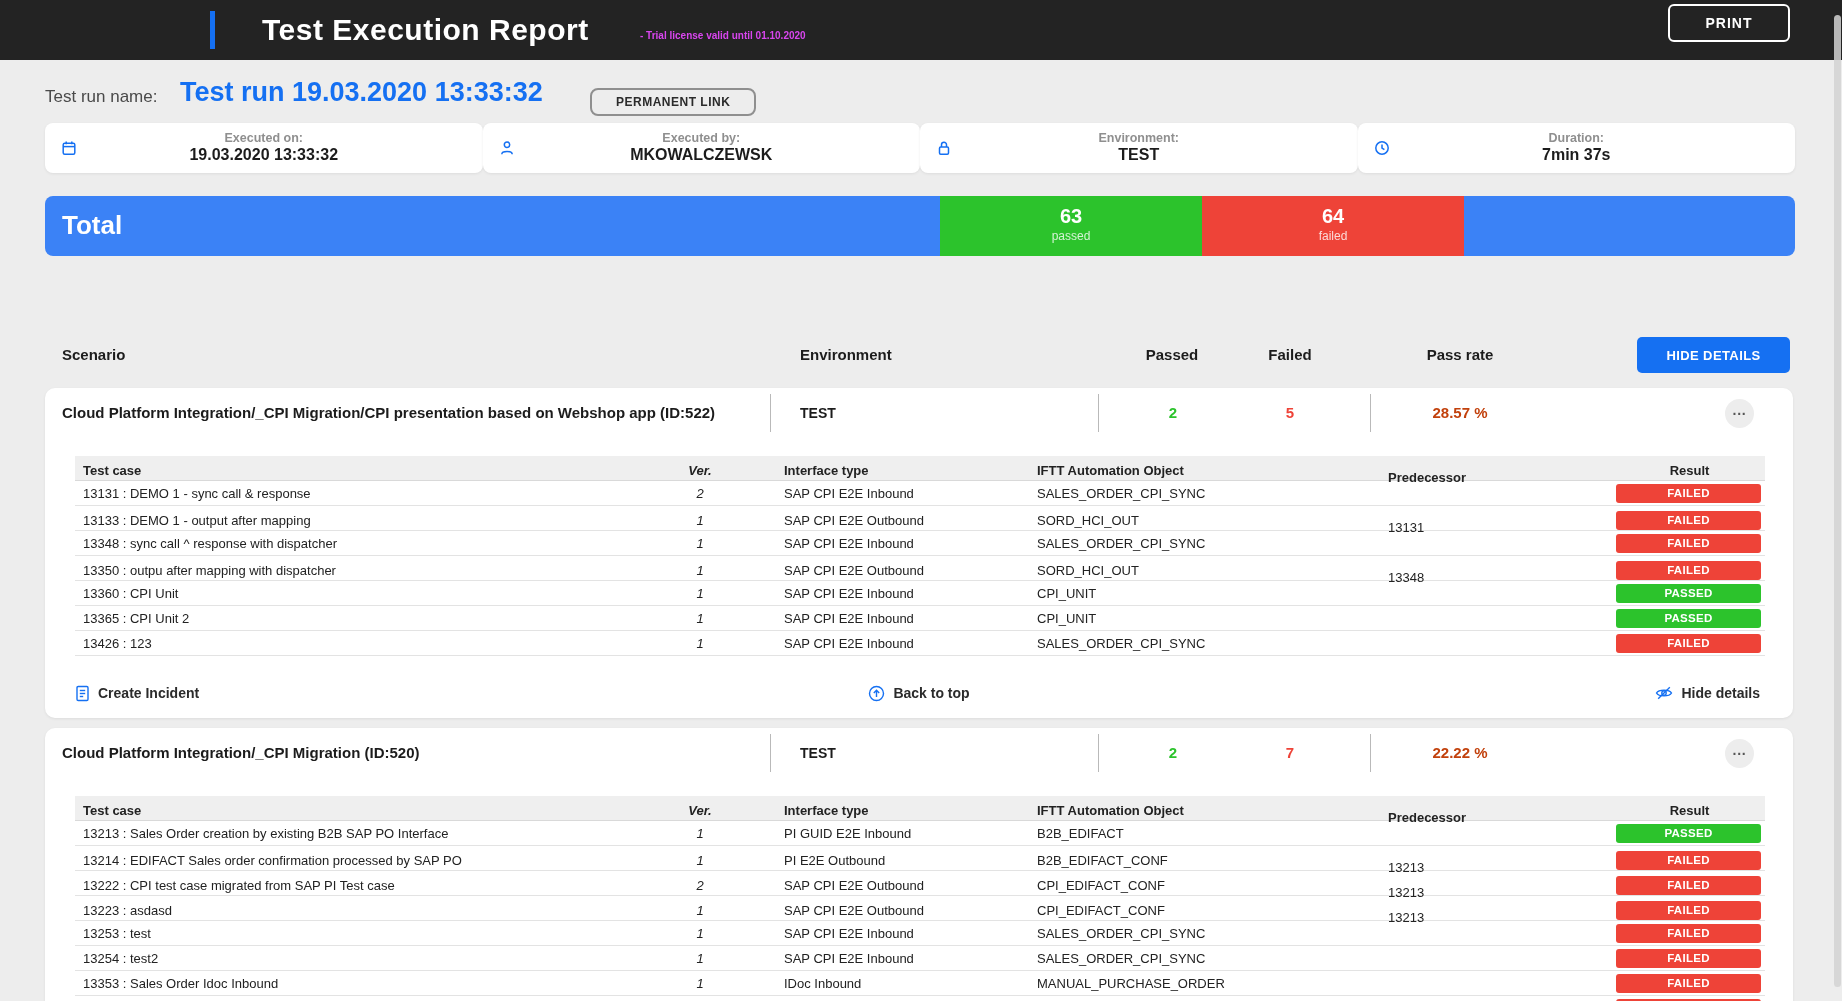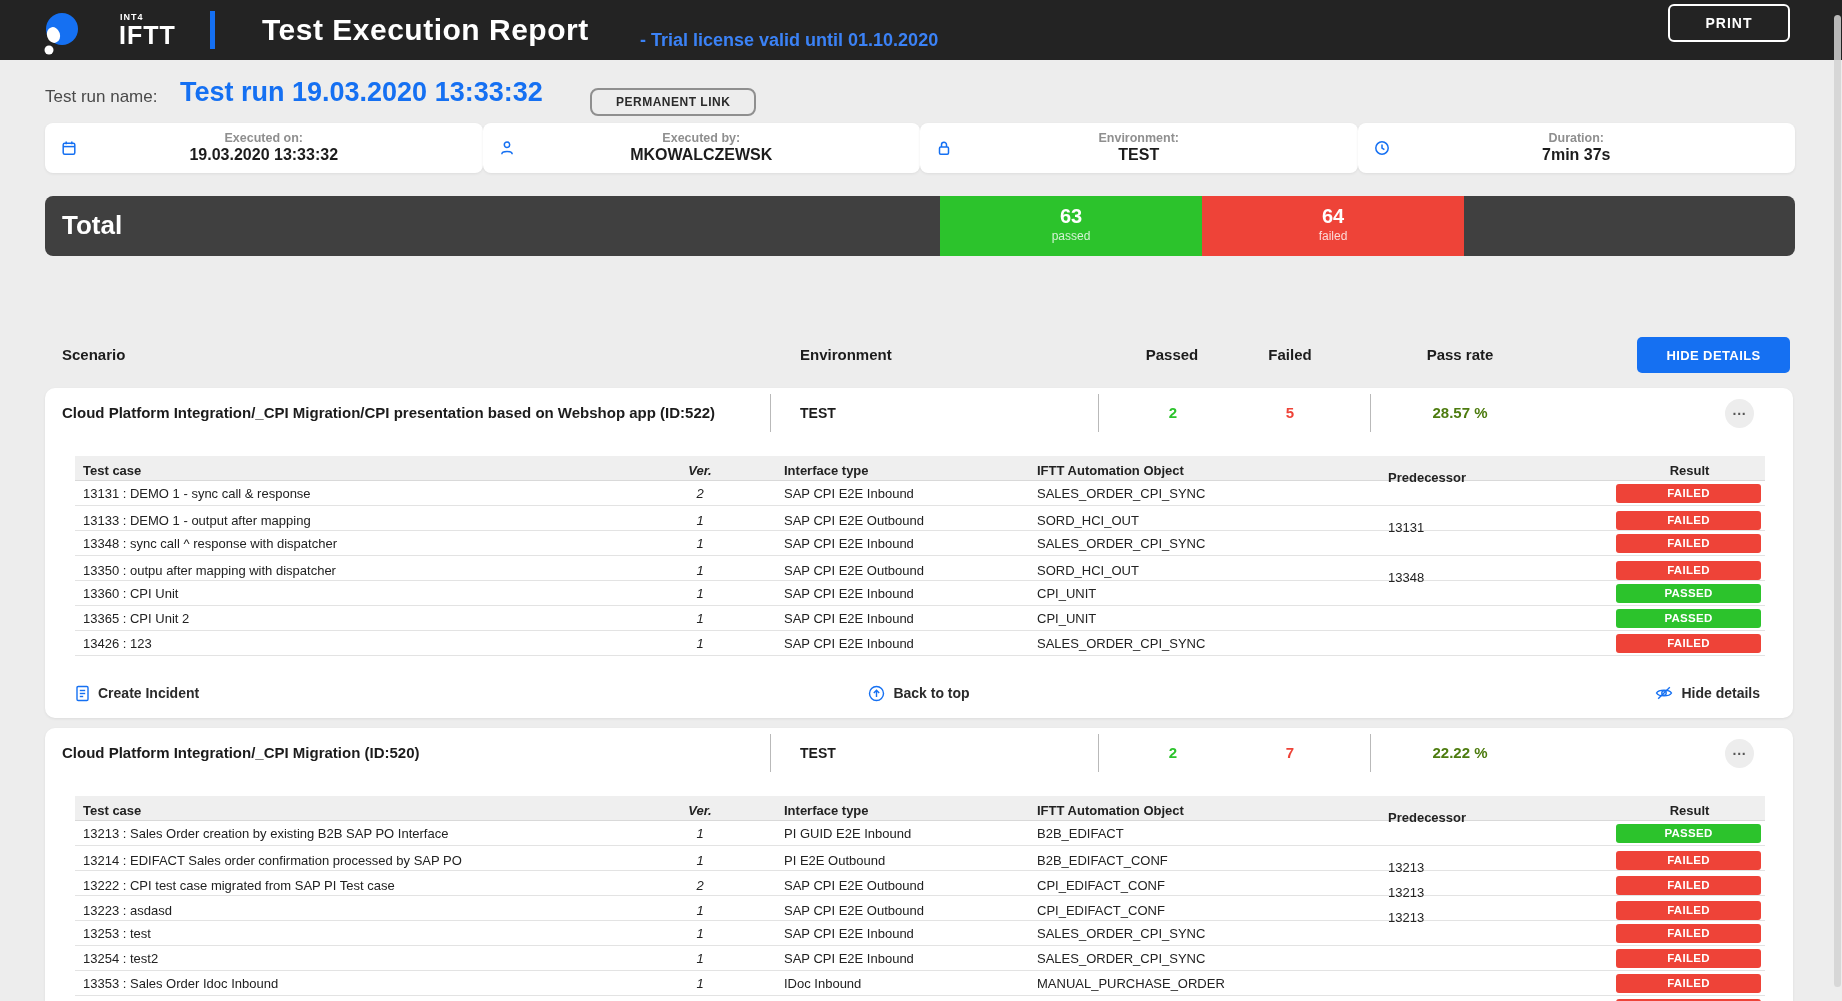--- a/index.html
+++ b/index.html
@@ -11,37 +11,37 @@
     color: #1c1c1c;
   }
   
   .topbar { position: absolute; left:0; top:0; width:1842px; height:60px; background:#232323; }
   .logo { position:absolute; left:36px; top:6px; width:170px; height:50px; }
   .logo svg { position:absolute; left:0; top:2px; }
   .logo-top { position:absolute; left:84px; top:6px; font-size:9px; font-weight:700; letter-spacing:1px; color:#fff; }
   .logo-main { position:absolute; left:83px; top:15px; font-size:25px; font-weight:800; letter-spacing:1px; color:#fff; }
   .logo-divider { position:absolute; left:210px; top:11px; width:5px; height:38px; background:#1570f2; }
   .report-title { position:absolute; left:262px; top:13px; font-size:30px; font-weight:800; letter-spacing:.5px; color:#fff; white-space:nowrap; }
-  .license-note { position:absolute; left:640px; top:30px; font-size:18px; font-weight:600; color:#3b82f6; white-space:nowrap; }
+  .license-note { position:absolute; left:640px; top:30px; font-size:10px; font-weight:600; color:#d946ef; white-space:nowrap; }
   .print-btn { position:absolute; left:1668px; top:4px; width:122px; height:38px; background:transparent;
     border:2px solid #fff; border-radius:6px; color:#fff; font-family:inherit; font-size:14px; font-weight:800; letter-spacing:1px; cursor:pointer; }
   
   .runrow { position:absolute; left:0; top:60px; width:1842px; height:55px; }
   .run-label { position:absolute; left:45px; top:27px; font-size:17px; color:#4a4a4a; }
   .run-name { position:absolute; left:180px; top:17px; font-size:27px; font-weight:800; color:#1570f2; white-space:nowrap; }
   .permlink-btn { position:absolute; left:590px; top:28px; height:28px; padding:0 24px; background:transparent;
     border:2px solid #8f8f8f; border-radius:8px; color:#2b2b2b; font-family:inherit; font-size:12px; font-weight:700; letter-spacing:.5px; cursor:pointer; }
   
   .cards { position:absolute; left:45px; top:123px; width:1750px; height:50px; display:flex; }
   .card { position:relative; flex:1 1 0; background:#fff; border-radius:8px; box-shadow:0 1px 3px rgba(0,0,0,.07); }
   .card .cicon { position:absolute; left:16px; top:17px; width:16px; height:16px; }
   .card .clabel { position:absolute; left:0; right:0; top:8px; text-align:center; font-size:12.5px; font-weight:600; color:#8f8f8f; }
   .card .cvalue { position:absolute; left:0; right:0; top:23px; text-align:center; font-size:16px; font-weight:800; color:#1c1c1c; }
   
-  .totalbar { position:absolute; left:45px; top:196px; width:1750px; height:60px; background:#404040; border-radius:8px; overflow:hidden; }
+  .totalbar { position:absolute; left:45px; top:196px; width:1750px; height:60px; background:#3b82f6; border-radius:8px; overflow:hidden; }
   .total-label { position:absolute; left:17px; top:14px; font-size:26px; font-weight:800; color:#fff; }
   .seg { position:absolute; top:0; height:60px; text-align:center; }
   .seg-passed { left:895px; width:262px; background:#2cc32c; }
   .seg-failed { left:1157px; width:262px; background:#ee4338; }
   .seg-rate   { left:1419px; width:331px; background:#232323; }
   .seg .num { display:block; margin-top:9px; font-size:20px; font-weight:700; color:#fff; }
   .seg .sub { display:block; margin-top:1px; font-size:12px; color:rgba(255,255,255,.8); }
   .seg-rate .num { font-size:23px; font-weight:800; margin-top:7px; }
   .seg-rate .sub { color:#9b9b9b; }
   
@@ -58,21 +58,21 @@
   .scn-card { position:absolute; left:45px; width:1748px; height:330px; background:#fff; border-radius:10px; box-shadow:0 1px 3px rgba(0,0,0,.07); }
   .scn-card-1 { top:388px; }
   .scn-card-2 { top:728px; }
   .scn-row { position:absolute; left:0; top:0; width:100%; height:50px; }
   .scn-title { position:absolute; left:17px; top:16px; font-size:15px; font-weight:700; color:#1c1c1c; white-space:nowrap; }
   .vdiv { position:absolute; top:6px; width:1px; height:38px; background:#b9b9b9; }
   .vdiv-1 { left:725px; } .vdiv-2 { left:1053px; } .vdiv-3 { left:1325px; }
   .scn-env { position:absolute; left:755px; top:17px; font-size:14px; font-weight:700; }
   .scn-passed { position:absolute; left:1078px; top:16px; width:100px; text-align:center; font-size:15px; font-weight:700; color:#2cc32c; }
   .scn-failed { position:absolute; left:1195px; top:16px; width:100px; text-align:center; font-size:15px; font-weight:700; color:#ee4338; }
-  .scn-rate { position:absolute; left:1330px; top:16px; width:170px; text-align:center; font-size:15px; font-weight:700; color:#4d7c0f; }
+  .scn-rate { position:absolute; left:1330px; top:16px; width:170px; text-align:center; font-size:15px; font-weight:700; color:#c2410c; }
   .more-btn { position:absolute; left:1680px; top:11px; width:29px; height:29px; border-radius:50%; background:#ededed; border:none;
     color:#555; font-size:14px; font-weight:700; line-height:26px; text-align:center; cursor:pointer; font-family:inherit; }
   
   .tc-table { position:absolute; left:30px; top:68px; width:1690px; }
   .tc-row { display:grid; grid-template-columns:580px 90px 287px 351px 231px 151px; height:25px; align-items:center;
     border-bottom:1px solid #e3e3e3; font-size:13px; color:#222; }
   .tc-head { background:#efefef; font-weight:700; border-bottom:1px solid #d9d9d9; }
   .c-name { padding-left:8px; white-space:nowrap; overflow:hidden; }
   .c-ver { text-align:center;font-style:italic; }
   .c-itype { padding-left:39px; white-space:nowrap; }
@@ -90,29 +90,20 @@
   .fl-left { left:30px; }
   .fl-center { left:0; right:0; justify-content:center; }
   .fl-right { right:33px; }
   
   .scrollbar-thumb { position:absolute; right:1px; top:15px; width:7px; height:972px; border-radius:4px; background:#d2d2d2; opacity:.85; }
 </style>
 </head>
 <body>
 
 <header class="topbar">
-  <div class="logo">
-    <svg width="78" height="52" viewBox="0 0 78 52">
-      <circle cx="26" cy="21" r="16" fill="#1570f2"></circle>
-      <ellipse cx="17.5" cy="27" rx="6.5" ry="8" transform="rotate(-18 17.5 27)" fill="#ffffff"></ellipse>
-      <circle cx="13" cy="42" r="4.5" fill="#ffffff"></circle>
-    </svg>
-    <span class="logo-top">INT4</span>
-    <span class="logo-main">IFTT</span>
-  </div>
   <div class="logo-divider"></div>
   <span class="report-title">Test Execution Report</span>
   <span class="license-note">- Trial license valid until 01.10.2020</span>
   <button class="print-btn">PRINT</button>
 </header>
 
 <div class="runrow">
   <span class="run-label">Test run name:</span>
   <span class="run-name">Test run 19.03.2020 13:33:32</span>
   <button class="permlink-btn">PERMANENT LINK</button>

